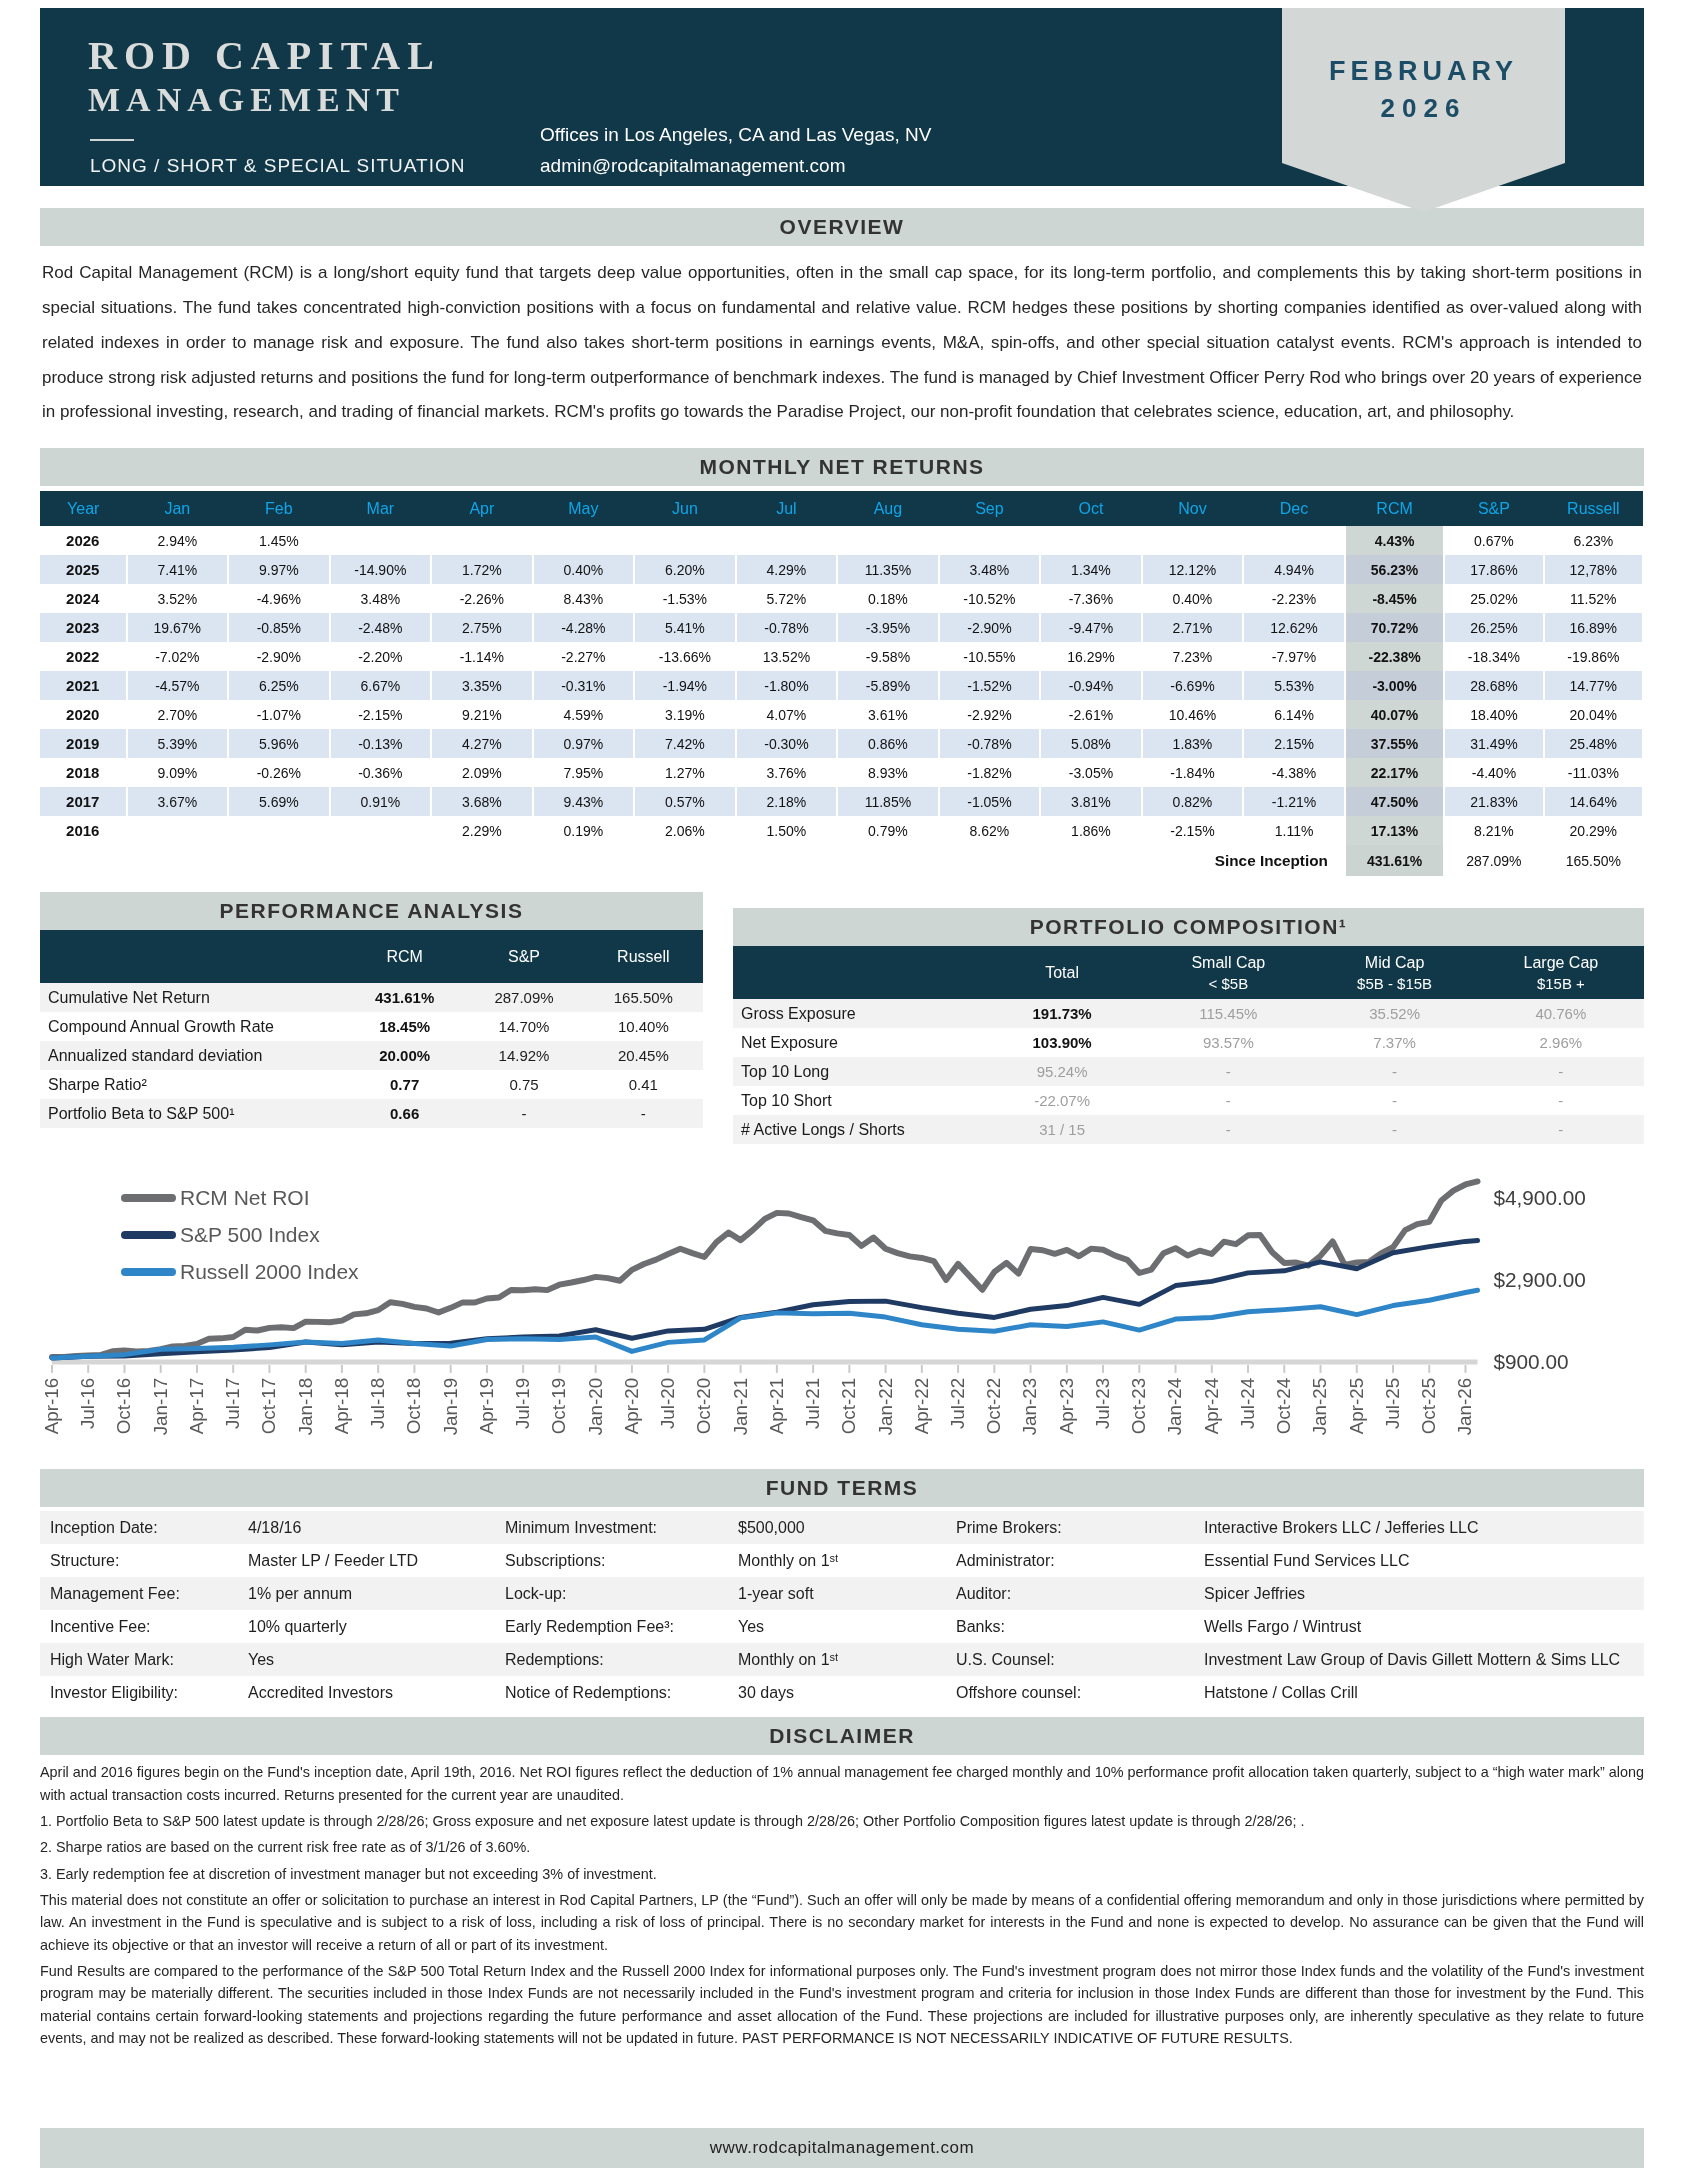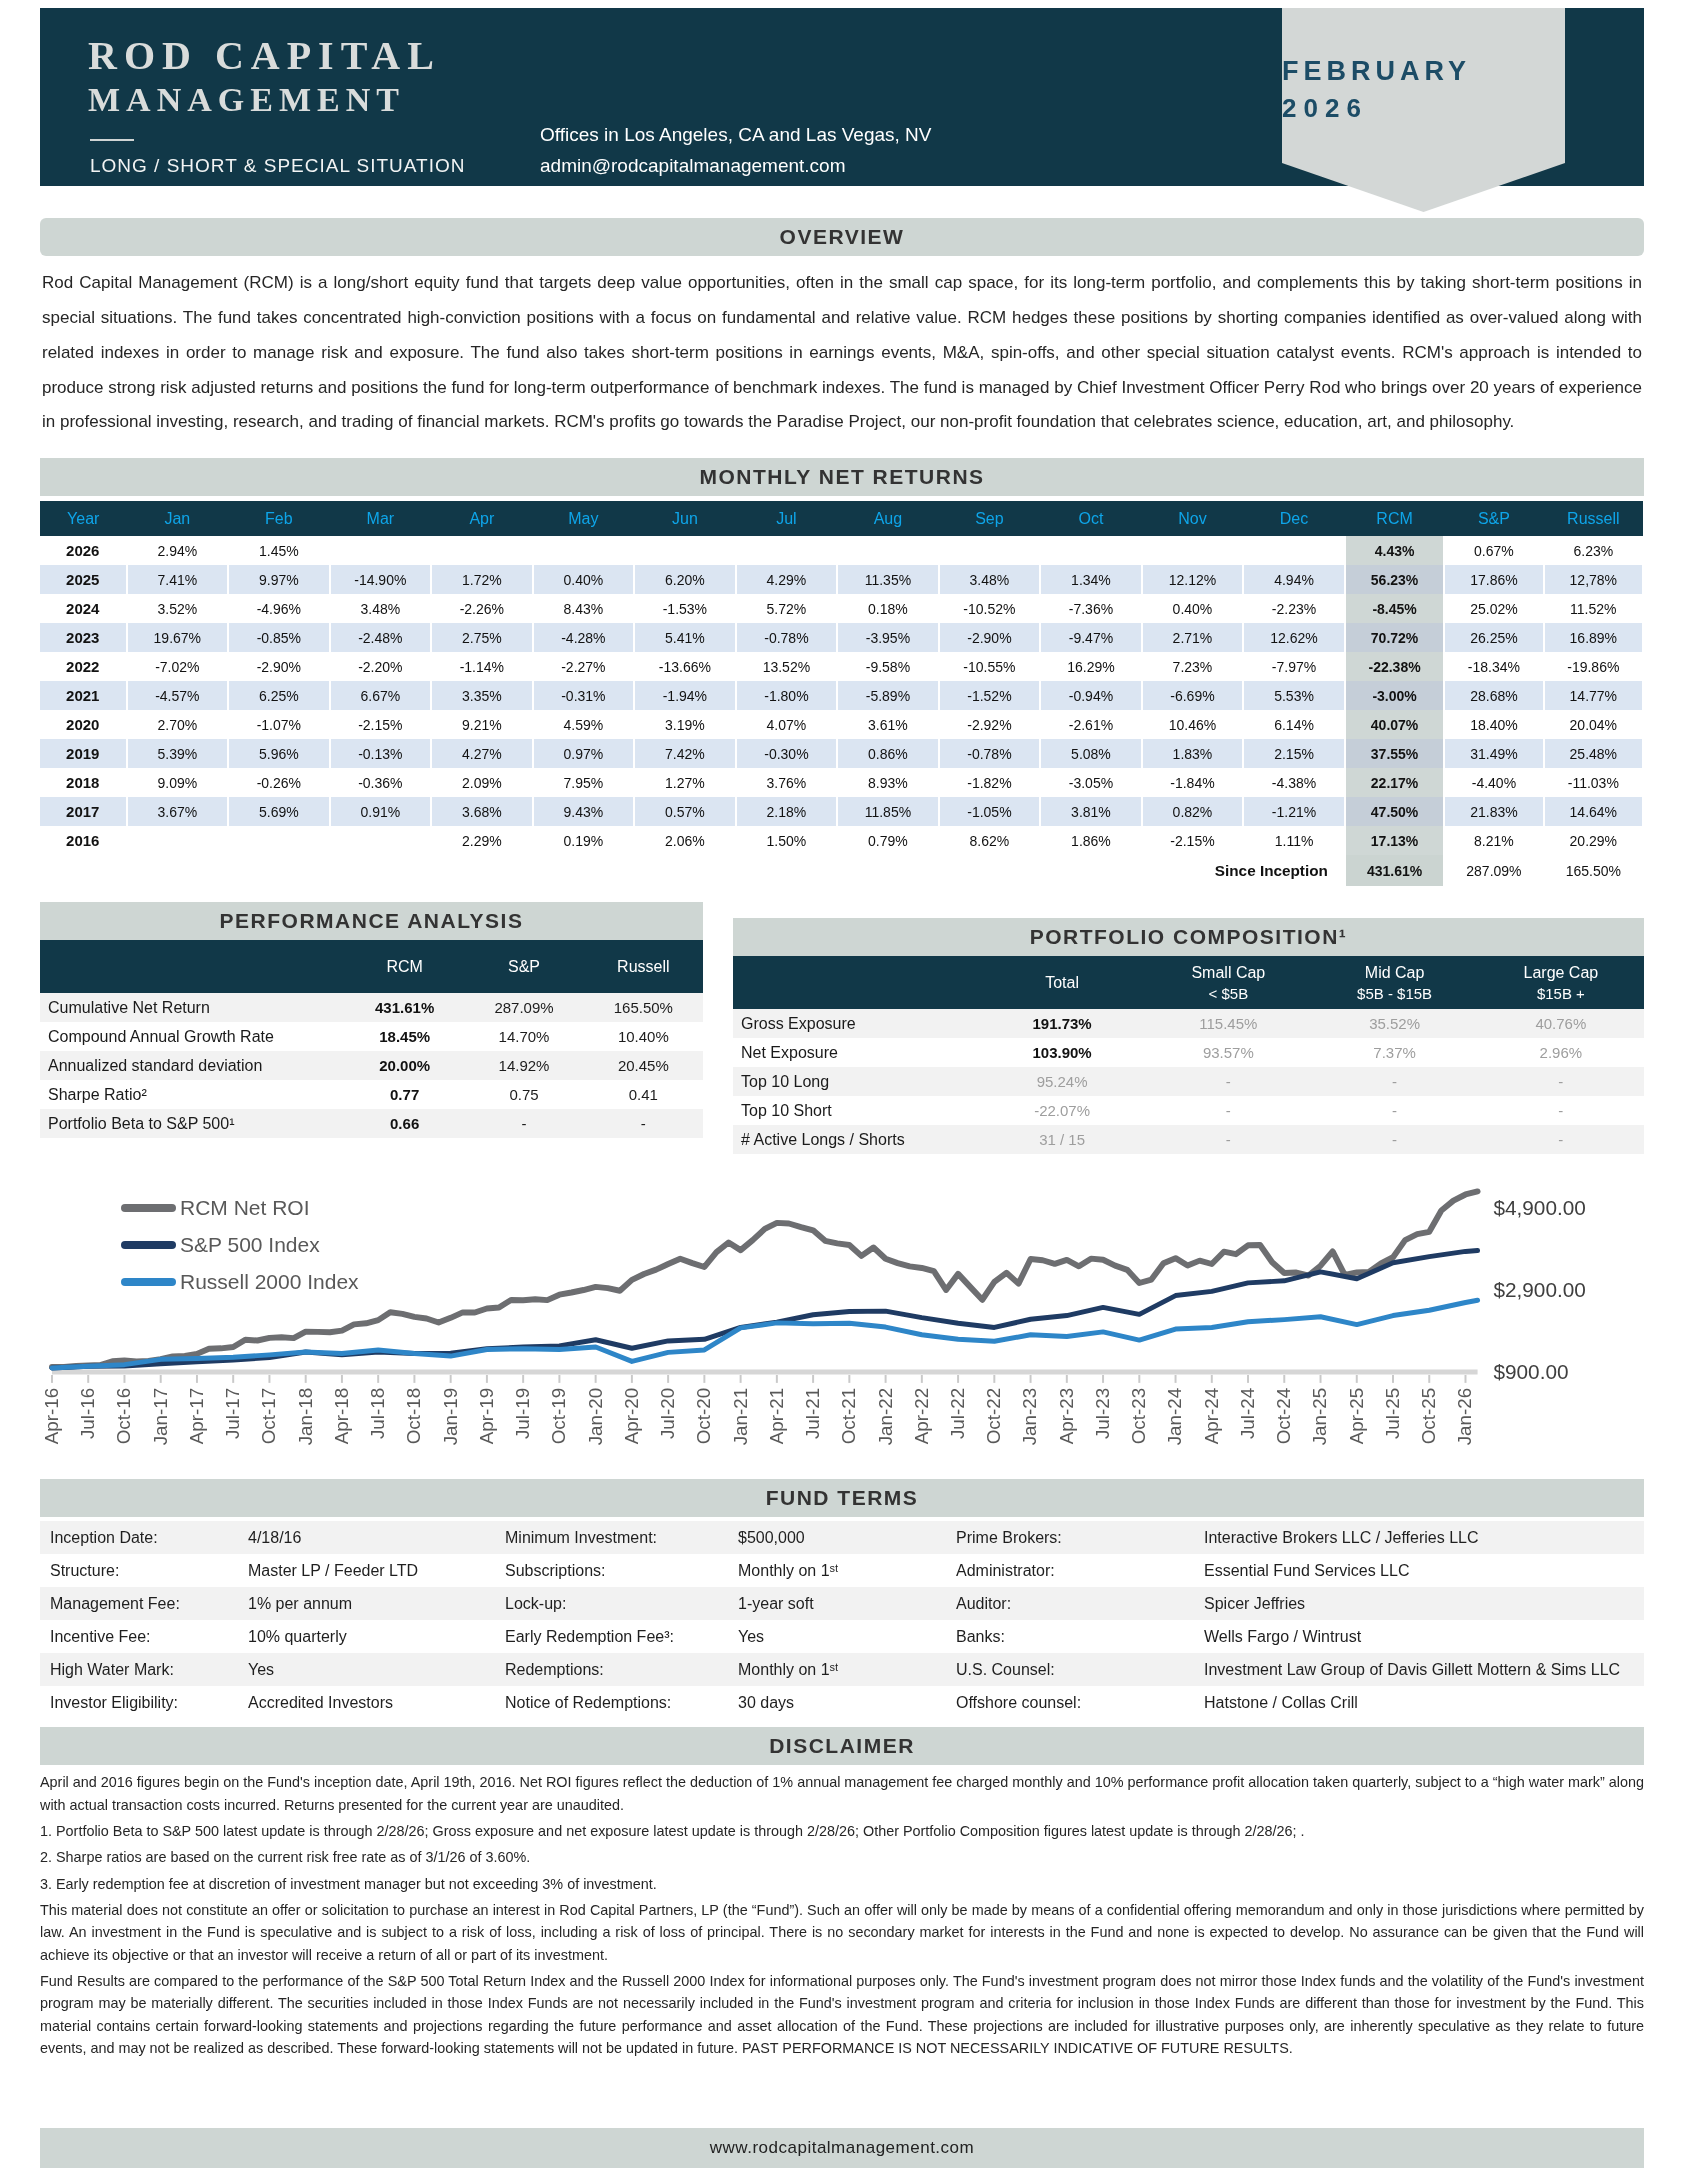--- a/index.html
+++ b/index.html
@@ -26,21 +26,21 @@
   .logo{position:absolute;left:48px;top:24px;color:#d9dcdb;font-family:"Liberation Serif","DejaVu Serif",serif;}
   .logo .l1{font-size:40px;letter-spacing:7px;font-weight:600;}
   .logo .l2{font-size:34px;letter-spacing:6px;font-weight:600;margin-top:2px;}
   .logo-rule{position:absolute;left:50px;top:131px;width:44px;height:2px;background:#cfd4d4;}
   .tagline{position:absolute;left:50px;top:147px;color:#f2f4f4;font-size:19px;letter-spacing:1px;}
   .contact{position:absolute;left:500px;top:111px;color:#ffffff;font-size:19px;line-height:31px;}
   .badge{
     position:absolute;right:79px;top:0;width:283px;height:204px;background:#d3d7d6;
     clip-path:polygon(0 0,100% 0,100% 76%,50% 100%,0 76%);
     filter:drop-shadow(3px 3px 3px rgba(0,0,0,.35));
-    text-align:left;color:#1c4c66;font-weight:bold;margin-left:36px;
+    text-align:center;color:#1c4c66;font-weight:bold;margin-left:36px;
   }
   .badge .bm{margin-top:48px;font-size:27px;letter-spacing:5px;}
   .badge .by{margin-top:6px;font-size:26px;letter-spacing:7px;}
 
   
   .banner{
     background:var(--banner);height:38px;line-height:38px;text-align:center;
     font-size:21px;font-weight:bold;letter-spacing:1.5px;color:#333333;
   }
 
@@ -128,21 +128,21 @@
     <div class="contact">
       <div>Offices in Los Angeles, CA and Las Vegas, NV</div>
       <div>admin@rodcapitalmanagement.com</div>
     </div>
     <div class="badge">
       <div class="bm">FEBRUARY</div>
       <div class="by">2026</div>
     </div>
   </div>
 
-  <div class="banner" style="margin-top:32px;border-radius:6px;">OVERVIEW</div>
+  <div class="banner" style="margin-top:22px;">OVERVIEW</div>
   <div class="overview-txt">Rod Capital Management (RCM) is a long/short equity fund that targets deep value opportunities, often in the small cap space, for its long-term portfolio, and complements this by taking short-term positions in special situations. The fund takes concentrated high-conviction positions with a focus on fundamental and relative value. RCM hedges these positions by shorting companies identified as over-valued along with related indexes in order to manage risk and exposure. The fund also takes short-term positions in earnings events, M&amp;A, spin-offs, and other special situation catalyst events. RCM's approach is intended to produce strong risk adjusted returns and positions the fund for long-term outperformance of benchmark indexes. The fund is managed by Chief Investment Officer Perry Rod who brings over 20 years of experience in professional investing, research, and trading of financial markets. RCM's profits go towards the Paradise Project, our non-profit foundation that celebrates science, education, art, and philosophy.</div>
 
   <div class="banner" style="margin-top:12px;">MONTHLY NET RETURNS</div>
   <table class="tm">
     <thead>
         <tr>
           <th style="width: 5.4%;">Year</th>
           <th>Jan</th>
           <th>Feb</th>
           <th>Mar</th>

